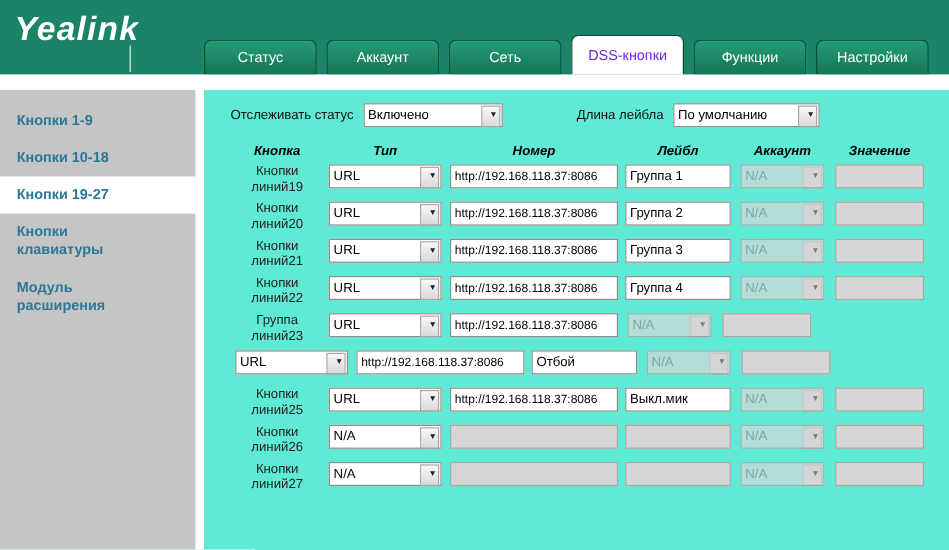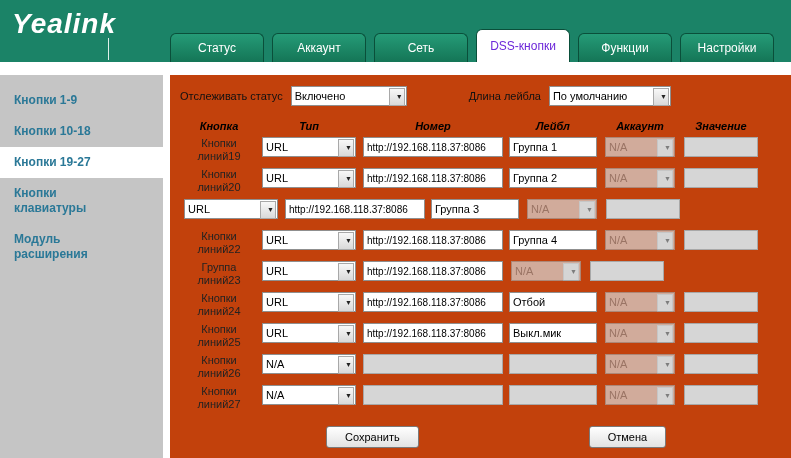--- a/index.html
+++ b/index.html
@@ -28,21 +28,21 @@
   .tab:last-child { margin-right:0; }
   .tab.active { background:#fff; color:#6d28d9; height:33px; }
   .hgap { height:13px; background:#fff; }
   
   .content { display:flex; height:383px; background:#fff; }
   .sidebar { width:163px; background:#c5c5c5; padding-top:10px; }
   .side-item { padding:8px 14px; color:#2a7897; font-weight:bold; font-size:12px; line-height:1.25; cursor:pointer; }
   .side-item span { display:inline-block; max-width:98px; }
   .side-item.active { background:#fff; }
   .side-spacer { width:7px; background:#fff; }
-  .panel { flex:1; background:#c2410c; padding:8px 8px 0 10px; }
+  .panel { flex:1; background:#5eead4; padding:8px 8px 0 22px; }
   
   .controls { display:flex; align-items:center; margin:3px 0 9px; font-size:11px; height:20px; color:#111; }
   .lbl2 { margin-left:62px; }
   
   .sw { position:relative; display:inline-block; height:20px; }
   .sw select {
     appearance:none; -webkit-appearance:none;
     width:100%; height:20px;
     border:1px solid #8f8f8f; background:#fff;
     font-family:"Liberation Sans", sans-serif; font-size:11px;
@@ -192,20 +192,23 @@
       <span class="sw dis acct-sel">
         <select disabled=""><option>N/A</option></select>
       </span>
     </div>
     <div class="td col-value">
                 <input class="value-in" disabled="" style="">
               </div>
   </div>
 
   <div class="trow">
+    <div class="td col-key">
+                <span class="row-key">Кнопки линий21</span>
+              </div>
     <div class="td col-type">
       <span class="sw type-sel">
         <select><option>URL</option></select>
       </span>
     </div>
     <div class="td col-num">
                 <input class="num-in" value="http://192.168.118.37:8086" style="">
               </div>
     <div class="td col-label">
                 <input class="label-in" value="Группа 3" style="">
@@ -261,23 +264,20 @@
       <span class="sw dis acct-sel">
         <select disabled=""><option>N/A</option></select>
       </span>
     </div>
     <div class="td col-value">
                 <input class="value-in" disabled="" style="">
               </div>
   </div>
 
   <div class="trow">
-    <div class="td col-key">
-                <span class="row-key">Кнопки линий24</span>
-              </div>
     <div class="td col-type">
       <span class="sw type-sel">
         <select><option>URL</option></select>
       </span>
     </div>
     <div class="td col-num">
                 <input class="num-in" value="http://192.168.118.37:8086" style="">
               </div>
     <div class="td col-label">
                 <input class="label-in" value="Отбой" style="">
@@ -362,20 +362,16 @@
         <select disabled=""><option>N/A</option></select>
       </span>
     </div>
     <div class="td col-value">
                 <input class="value-in" disabled="" style="">
               </div>
   </div>
 </div>
       </div>
 
-      <div class="buttons">
-        <button class="btn-save">Сохранить</button>
-        <button class="btn-cancel">Отмена</button>
-      </div>
 
     </main>
   </div>
 </div>
 
 </body></html>

